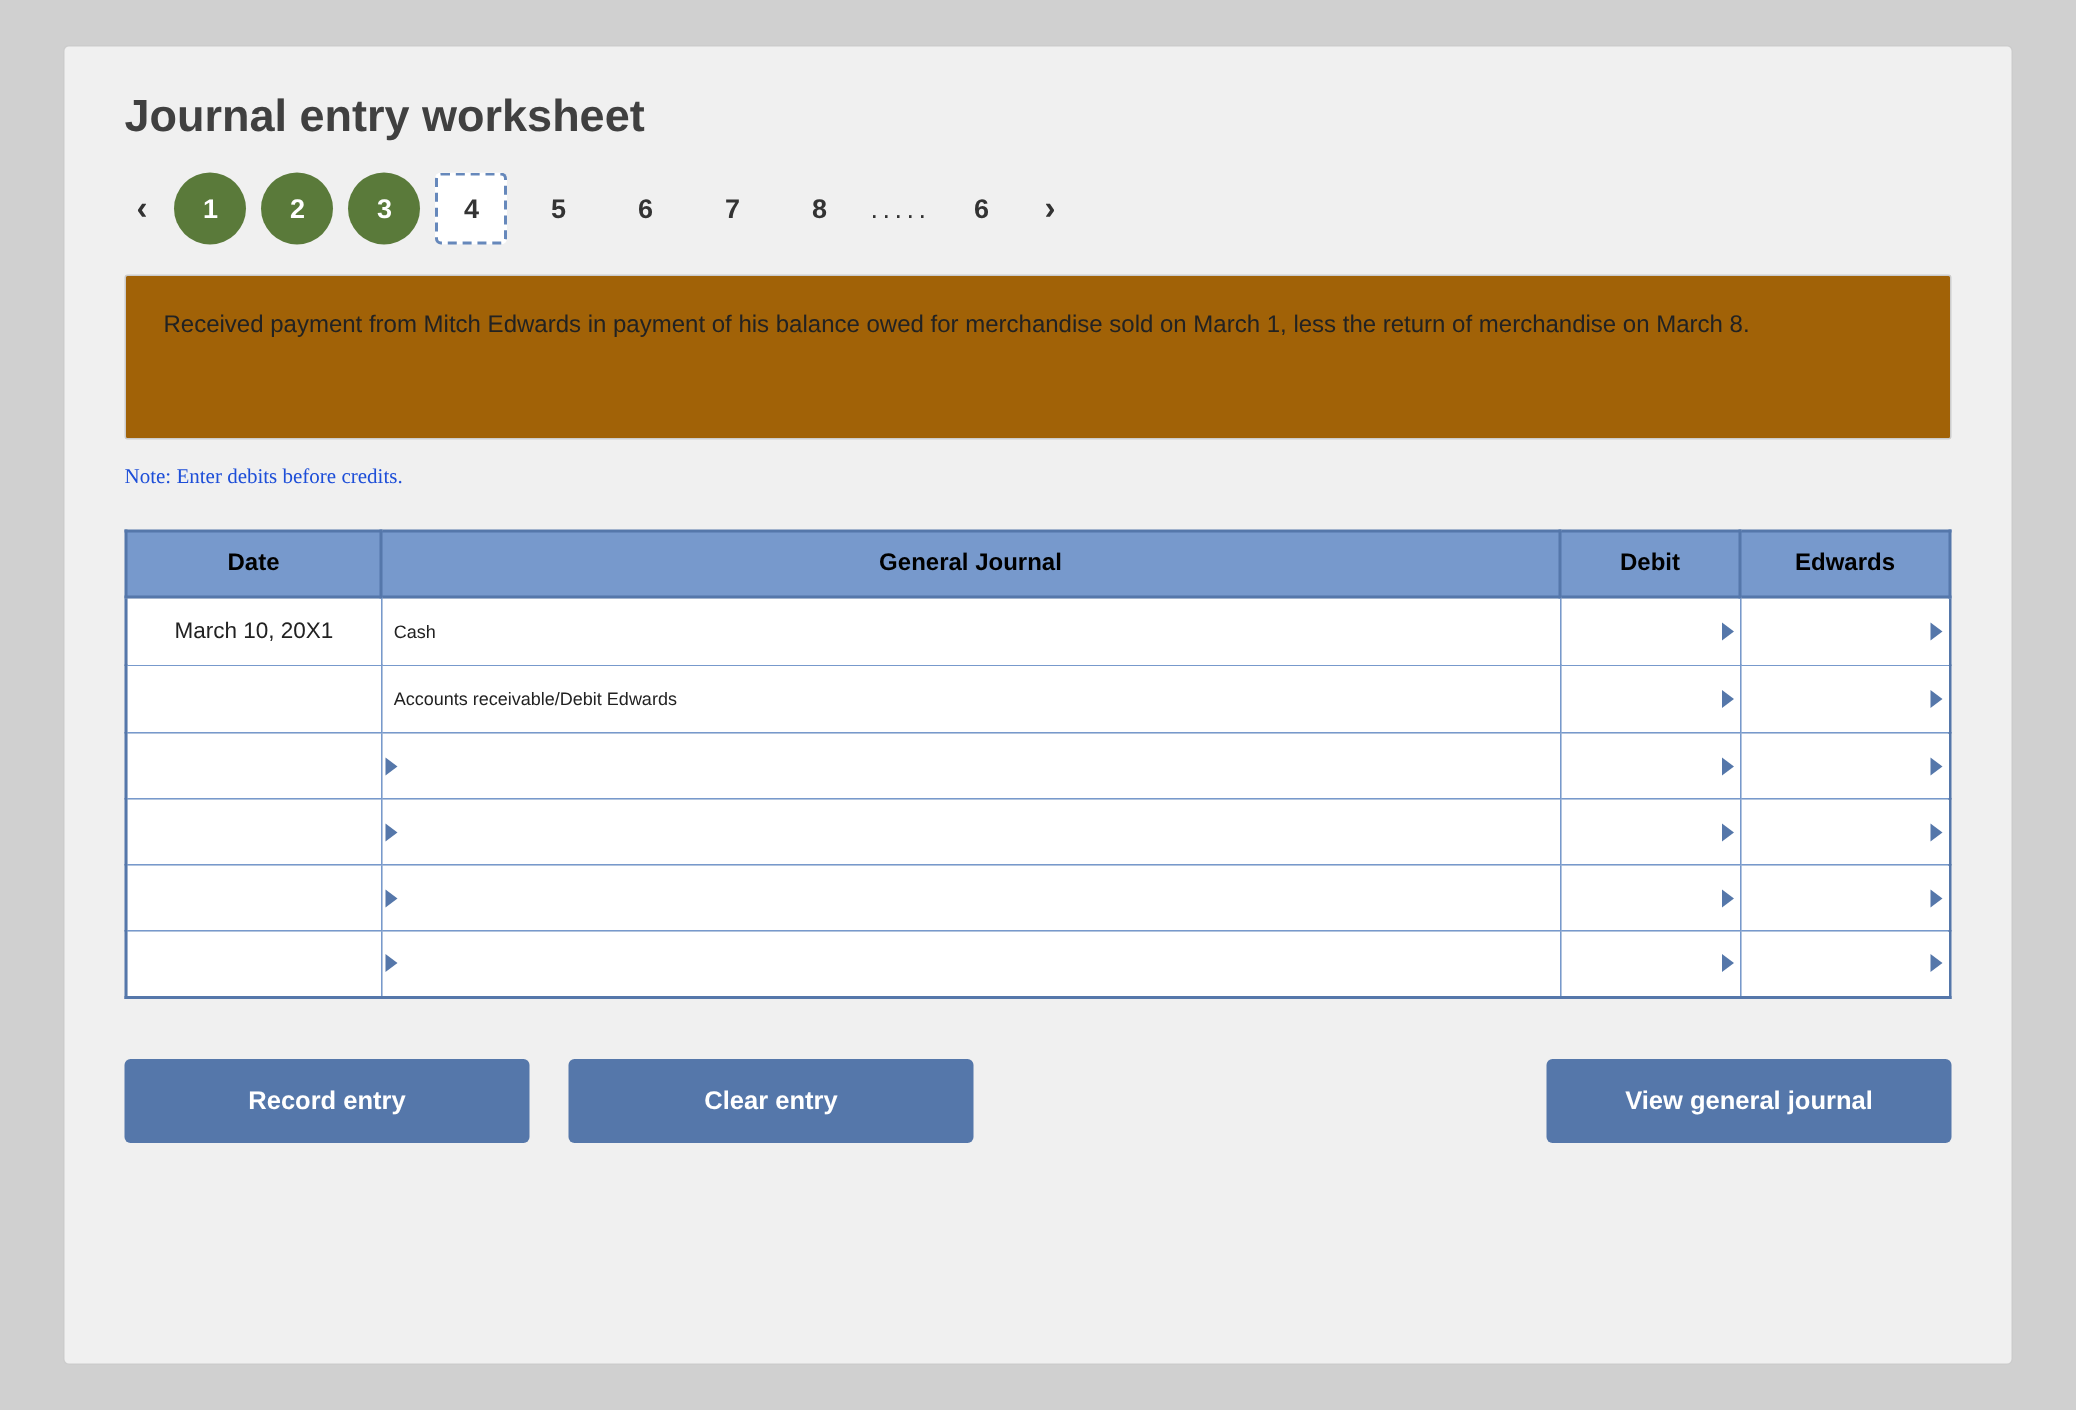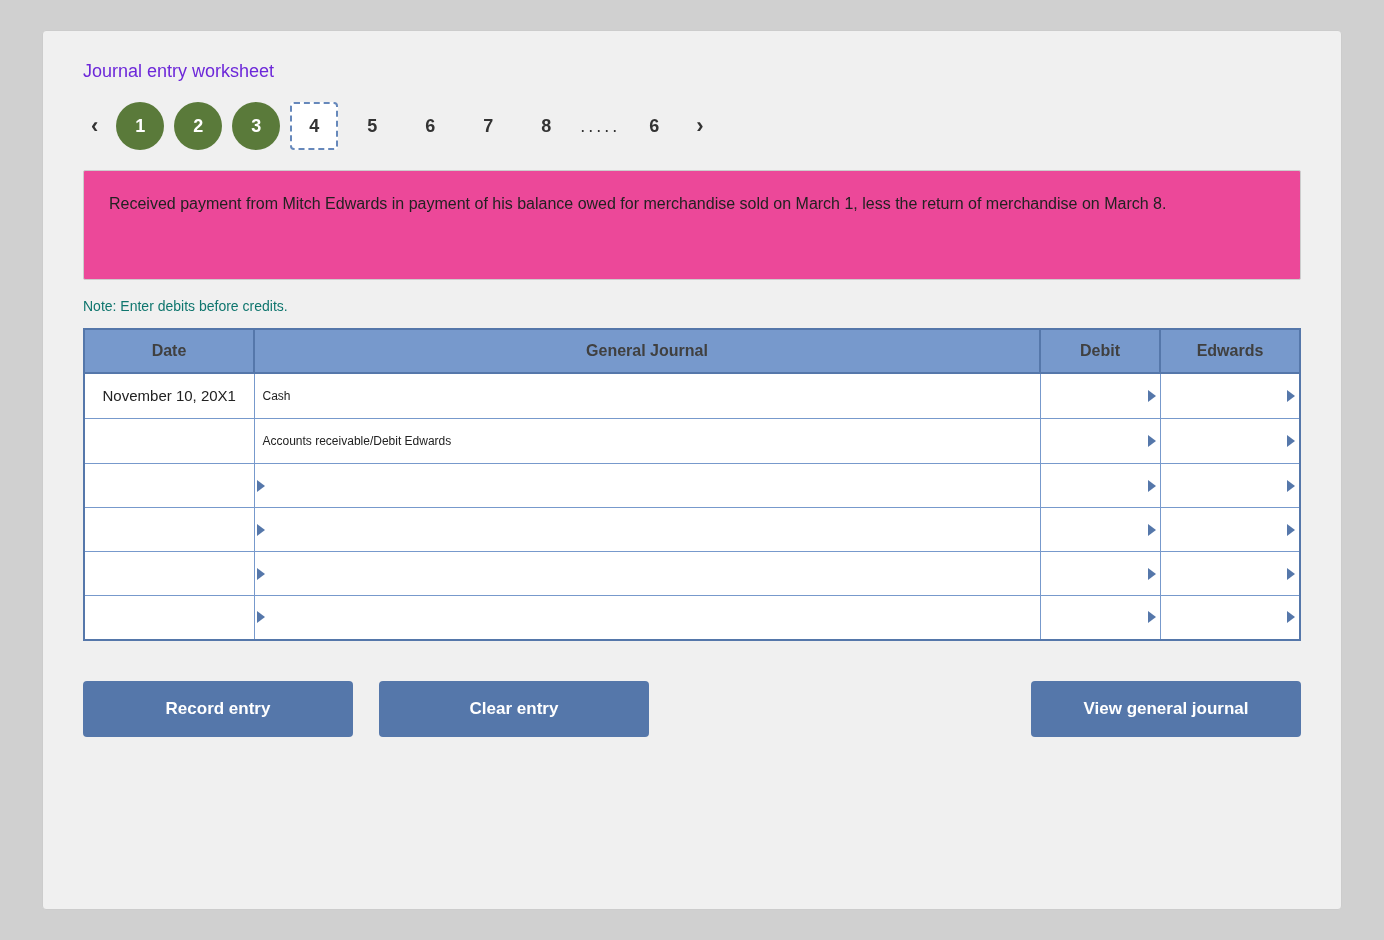--- a/index.html
+++ b/index.html
@@ -14,23 +14,23 @@
     .container {
       background: #f0f0f0;
       border: 1px solid #ccc;
       border-radius: 4px;
       width: 1300px;
       min-height: 880px;
       padding: 30px 40px 40px 40px;
       position: relative;
     }
     .page-title {
-      font-size: 18px;
-      font-weight: normal;
-      color: #6d28d9;
+      font-size: 30px;
+      font-weight: bold;
+      color: #404040;
       margin-bottom: 20px;
     }
     
     .pagination {
       display: flex;
       align-items: center;
       gap: 10px;
       margin-bottom: 20px;
     }
     .nav-arrow {
@@ -68,47 +68,47 @@
       color: #333;
       background: none;
     }
     .page-ellipsis {
       font-size: 18px;
       color: #333;
       letter-spacing: 3px;
     }
     
     .description-box {
-      background: #ec4899;
+      background: #a16207;
       border: 1px solid #ccc;
       border-radius: 2px;
       padding: 20px 25px;
       margin-bottom: 18px;
       min-height: 110px;
       font-size: 16px;
       line-height: 1.6;
       color: #222;
     }
     
     .note-text {
-      color: #0f766e;
+      color: #1d4ed8;
       font-size: 14px;
-      margin-bottom: 14px;
-      font-family: Liberation Sans, sans-serif;
+      margin-bottom: 26px;
+      font-family: Liberation Serif, serif;
     }
     
     .journal-table {
       width: 100%;
       border-collapse: collapse;
       border: 2px solid #5577aa;
       margin-bottom: 40px;
     }
     .journal-table th {
       background: #7799cc;
-      color: #404040;
+      color: #000000;
       font-weight: bold;
       font-size: 16px;
       padding: 12px 0;
       border: 2px solid #5577aa;
       text-align: center;
     }
     .journal-table td {
       border: 1px solid #7799cc;
       padding: 0;
       height: 44px;
@@ -226,21 +226,21 @@
         <th>Date</th>
         <th>General Journal</th>
         <th>Debit</th>
         <th>Edwards</th>
       </tr>
     </thead>
     <tbody>
 
       <tr>
         <td class="td-date">
-          <span>November 10, 20X1</span>
+          <span>March 10, 20X1</span>
         </td>
         <td class="td-journal">
           <span class="cell-text">Cash</span>
         </td>
         <td class="td-debit">
           <span class="tri-right"></span>
         </td>
         <td class="td-credit">
           <span class="tri-right"></span>
         </td>

